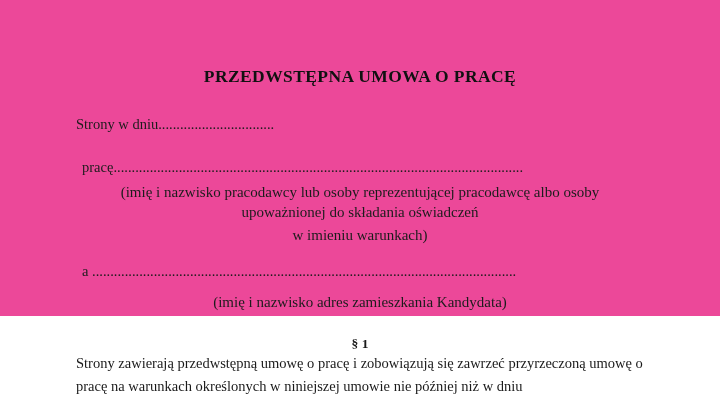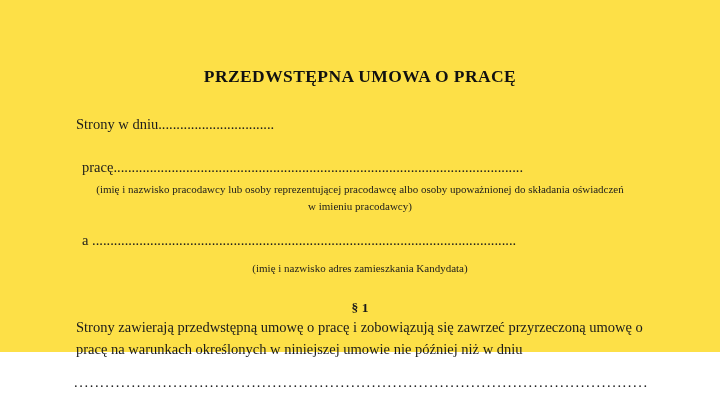--- a/index.html
+++ b/index.html
@@ -10,22 +10,22 @@
   body {
     width: 720px;
     height: 404px;
     overflow: hidden;
     font-family: "Liberation Serif", serif;
     color: #1a1a1a;
   }
   .page {
     position: relative;
     width: 720px;
-    height: 352px;
-    background: #fde047;
+    height: 316px;
+    background: #ec4899;
     box-sizing: border-box;
     padding: 0 72px;
   }
   .doc-title {
     text-align: center;
     font-weight: bold;
     font-size: 17.5px;
     letter-spacing: 0.4px;
     margin: 0;
     padding-top: 66px;
@@ -39,21 +39,21 @@
   .row-zawarta {
     margin-top: 27px;
     padding-left: 4px;
   }
   .row-miedzy {
     margin-top: 21px;
     padding-left: 10px;
   }
   .caption {
     text-align: center;
-    font-size: 11px;
+    font-size: 15px;
     line-height: 1.35;
     color: #1c1c1c;
     margin-top: 3px;
     padding: 0 6px;
   }
   .caption-2 {
     margin-top: 9px;
   }
   .row-a {
     margin-top: 16px;
@@ -86,21 +86,21 @@
 
 <div class="page">
 
   <h1 class="doc-title">PRZEDWSTĘPNA UMOWA O PRACĘ</h1>
 
   <div class="line-block row-zawarta">Strony w dniu................................</div>
 
   <div class="line-block row-miedzy">pracę.................................................................................................................</div>
 
   <div class="caption">(imię i nazwisko pracodawcy lub osoby reprezentującej pracodawcę albo osoby upoważnionej do składania oświadczeń</div>
-  <div class="caption">w imieniu pracodawcy)</div>
+  <div class="caption">w imieniu warunkach)</div>
 
   <div class="line-block row-a">a .....................................................................................................................</div>
 
   <div class="caption caption-2">(imię i nazwisko adres zamieszkania Kandydata)</div>
 
   <div class="section-head">§ 1</div>
 
   <div class="para">Strony zawierają przedwstępną umowę o pracę i zobowiązują się zawrzeć przyrzeczoną umowę o pracę  na warunkach określonych w niniejszej umowie nie później niż w dniu</div>
 
   <div class="dotted-rule">...........................................................................................................................................</div>

